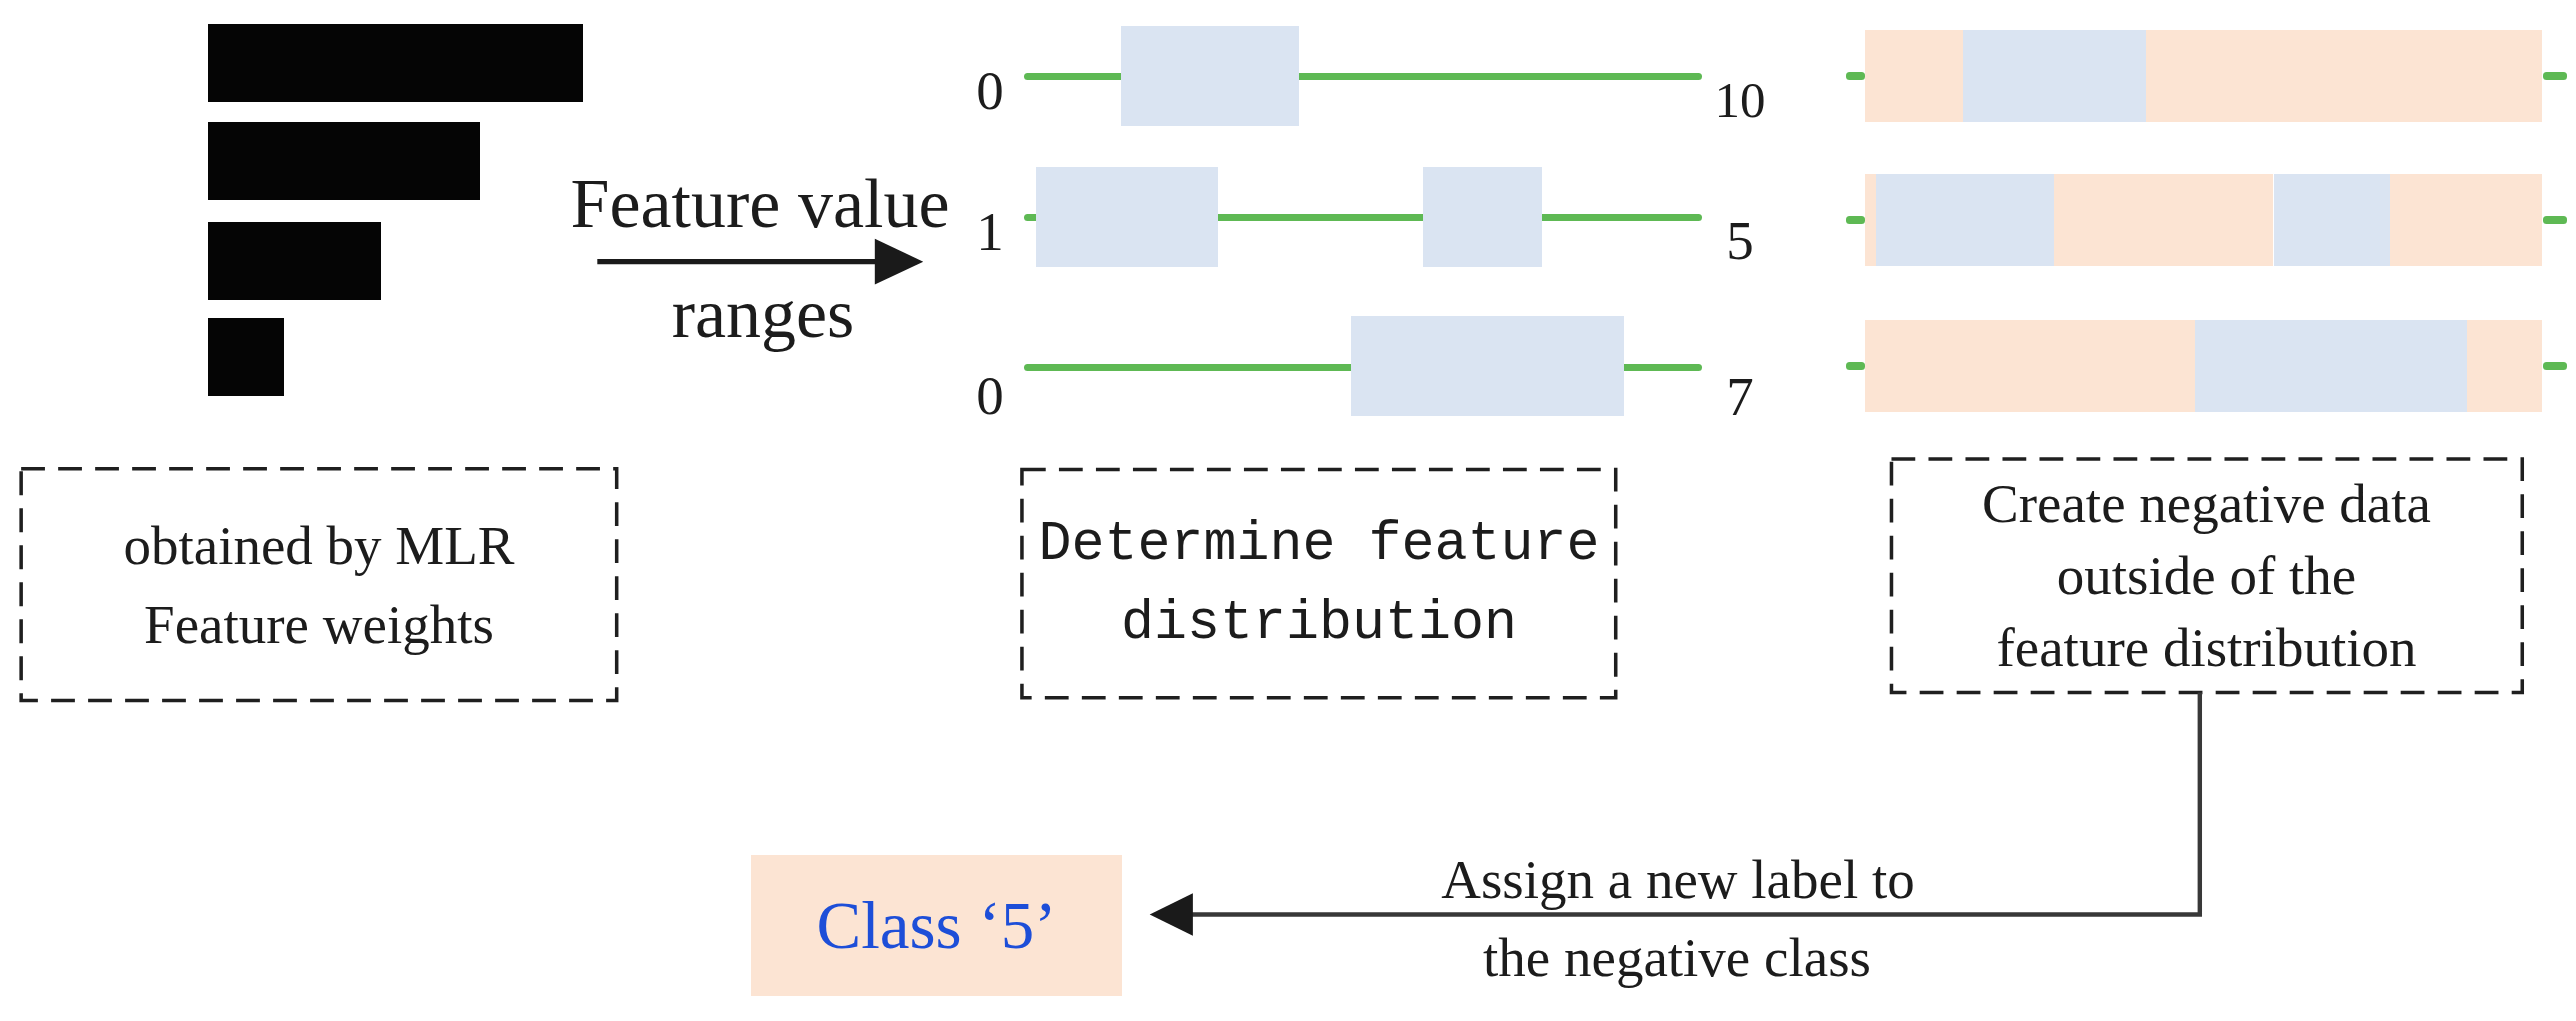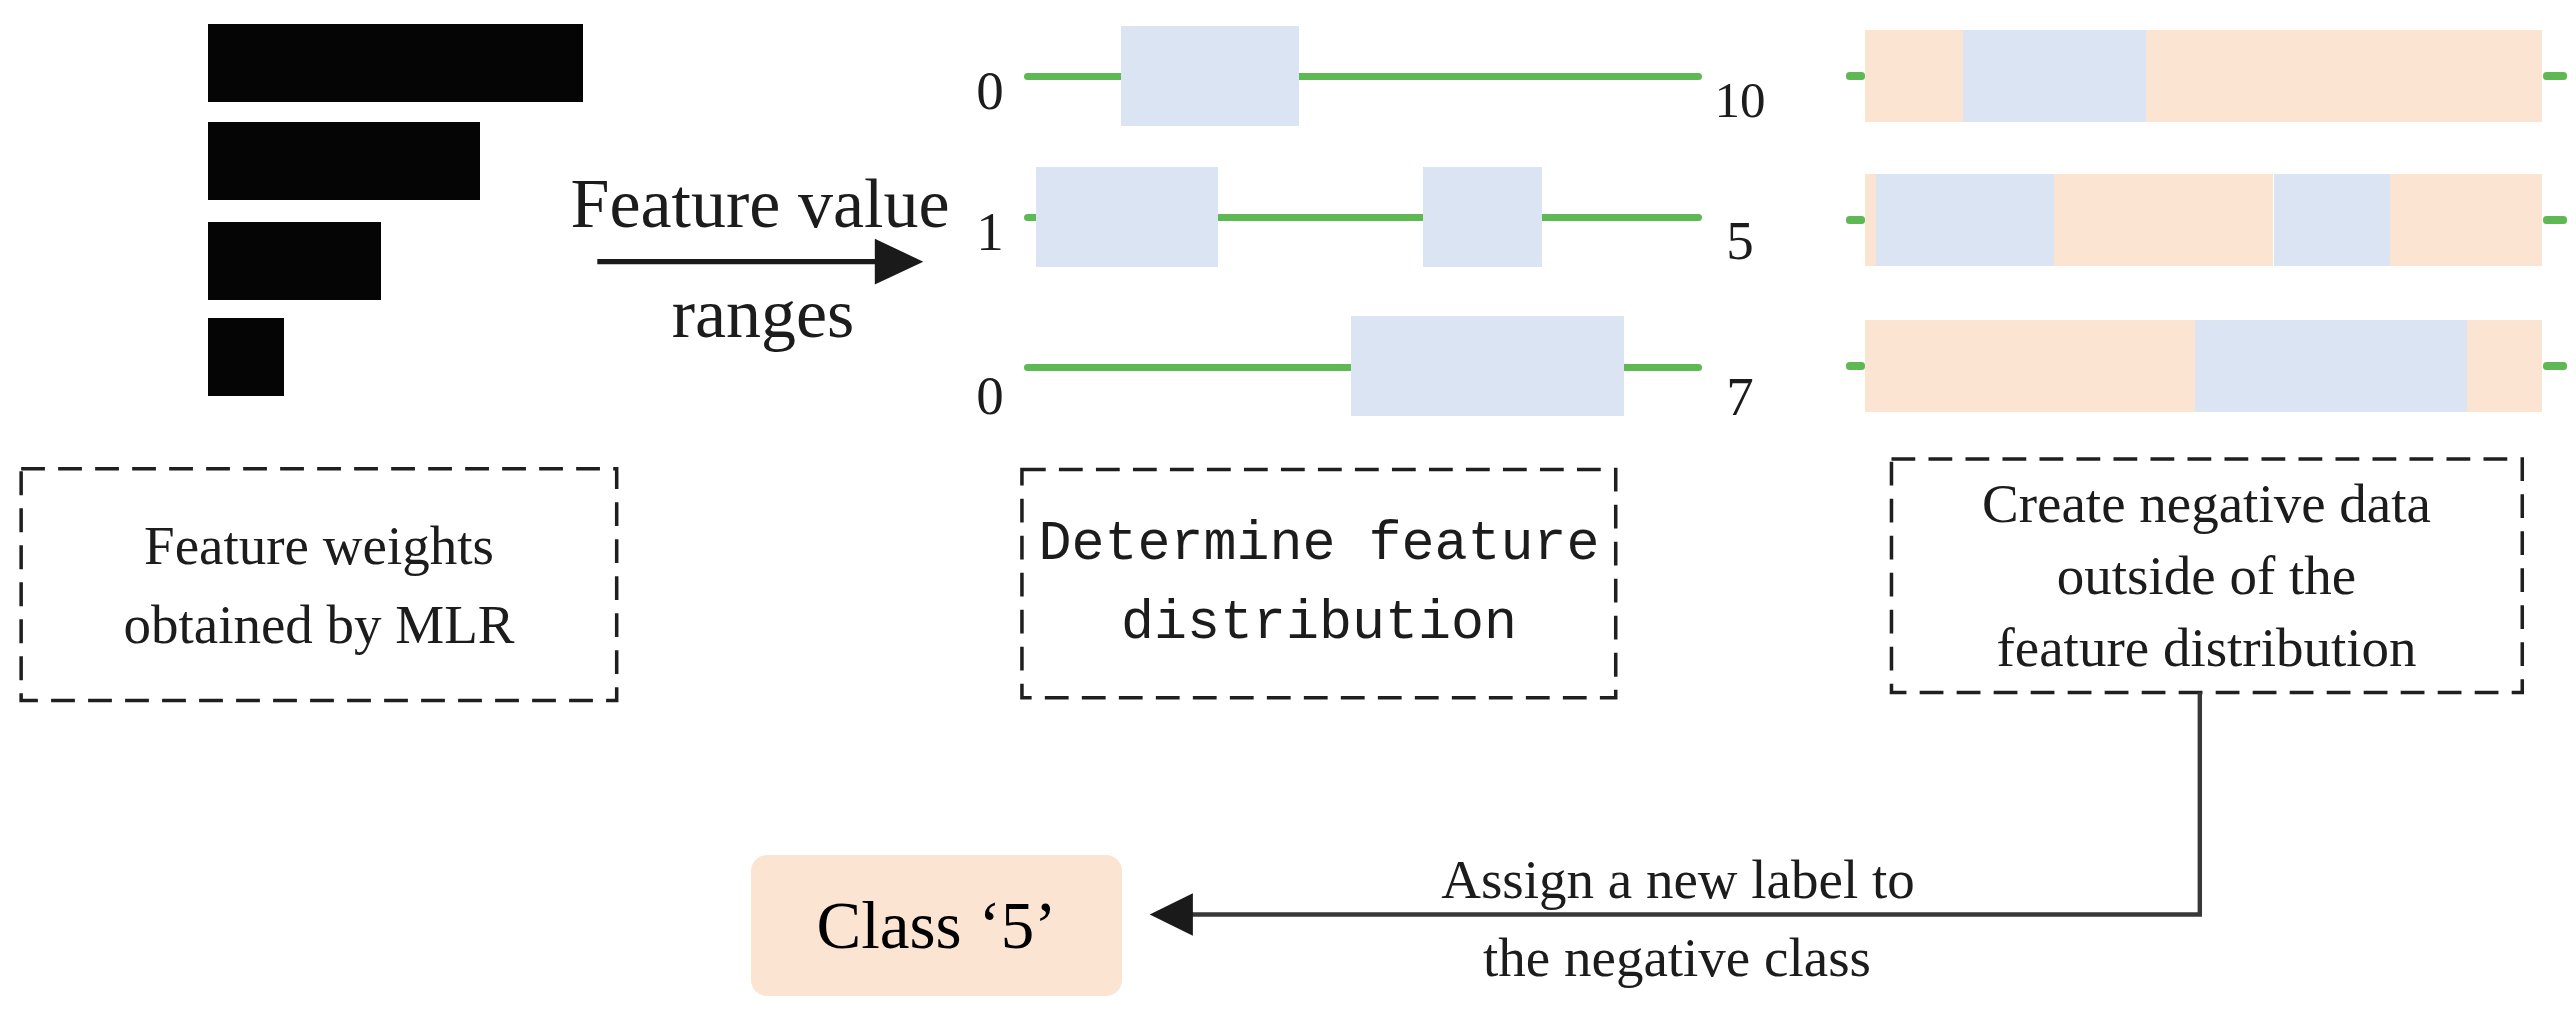--- a/index.html
+++ b/index.html
@@ -81,36 +81,36 @@
     <polygon points="1048,297 993,271 993,323" fill="#1a1a1a"></polygon>
 
     <polyline points="2497,786 2497,1038 1352,1038" fill="none" stroke="#383838" stroke-width="5"></polyline>
     <polygon points="1305,1038 1354,1014 1354,1062" fill="#1a1a1a"></polygon>
   </svg>
 
   <div class="center-txt arrow-label" style="left:760px;top:204px;">Feature value</div>
   <div class="center-txt arrow-label" style="left:763px;top:314px;">ranges</div>
 
   <div class="caption-box" style="left:21px;top:469px;width:596px;height:232px;">
+    <div class="cap-line">obtained by MLR</div>
     <div class="cap-line">Feature weights</div>
-    <div class="cap-line">obtained by MLR</div>
   </div>
 
   <div class="caption-box" style="left:1022px;top:470px;width:594px;height:228px;font-family:Liberation Mono, monospace;">
     <div class="cap-line">Determine feature</div>
     <div class="cap-line">distribution</div>
   </div>
 
   <div class="caption-box" style="left:1891px;top:459px;width:631px;height:233px;">
     <div class="cap-line small-cap">Create negative data</div>
     <div class="cap-line small-cap">outside of the</div>
     <div class="cap-line small-cap">feature distribution</div>
   </div>
 
-  <div id="class-box" style="background: rgb(252, 228, 211); color: #000000; border-radius: 16px;">
+  <div id="class-box" style="background: rgb(252, 228, 211); color: #1d4ed8;">
     <span>Class ‘5’</span>
   </div>
 
   <div class="center-txt note-line" style="left:1677px;top:957px;">the negative class</div>
   <div class="center-txt note-line" style="left:1678px;top:879px;">Assign a new label to</div>
 
 </div>
 
 
 </body></html>

